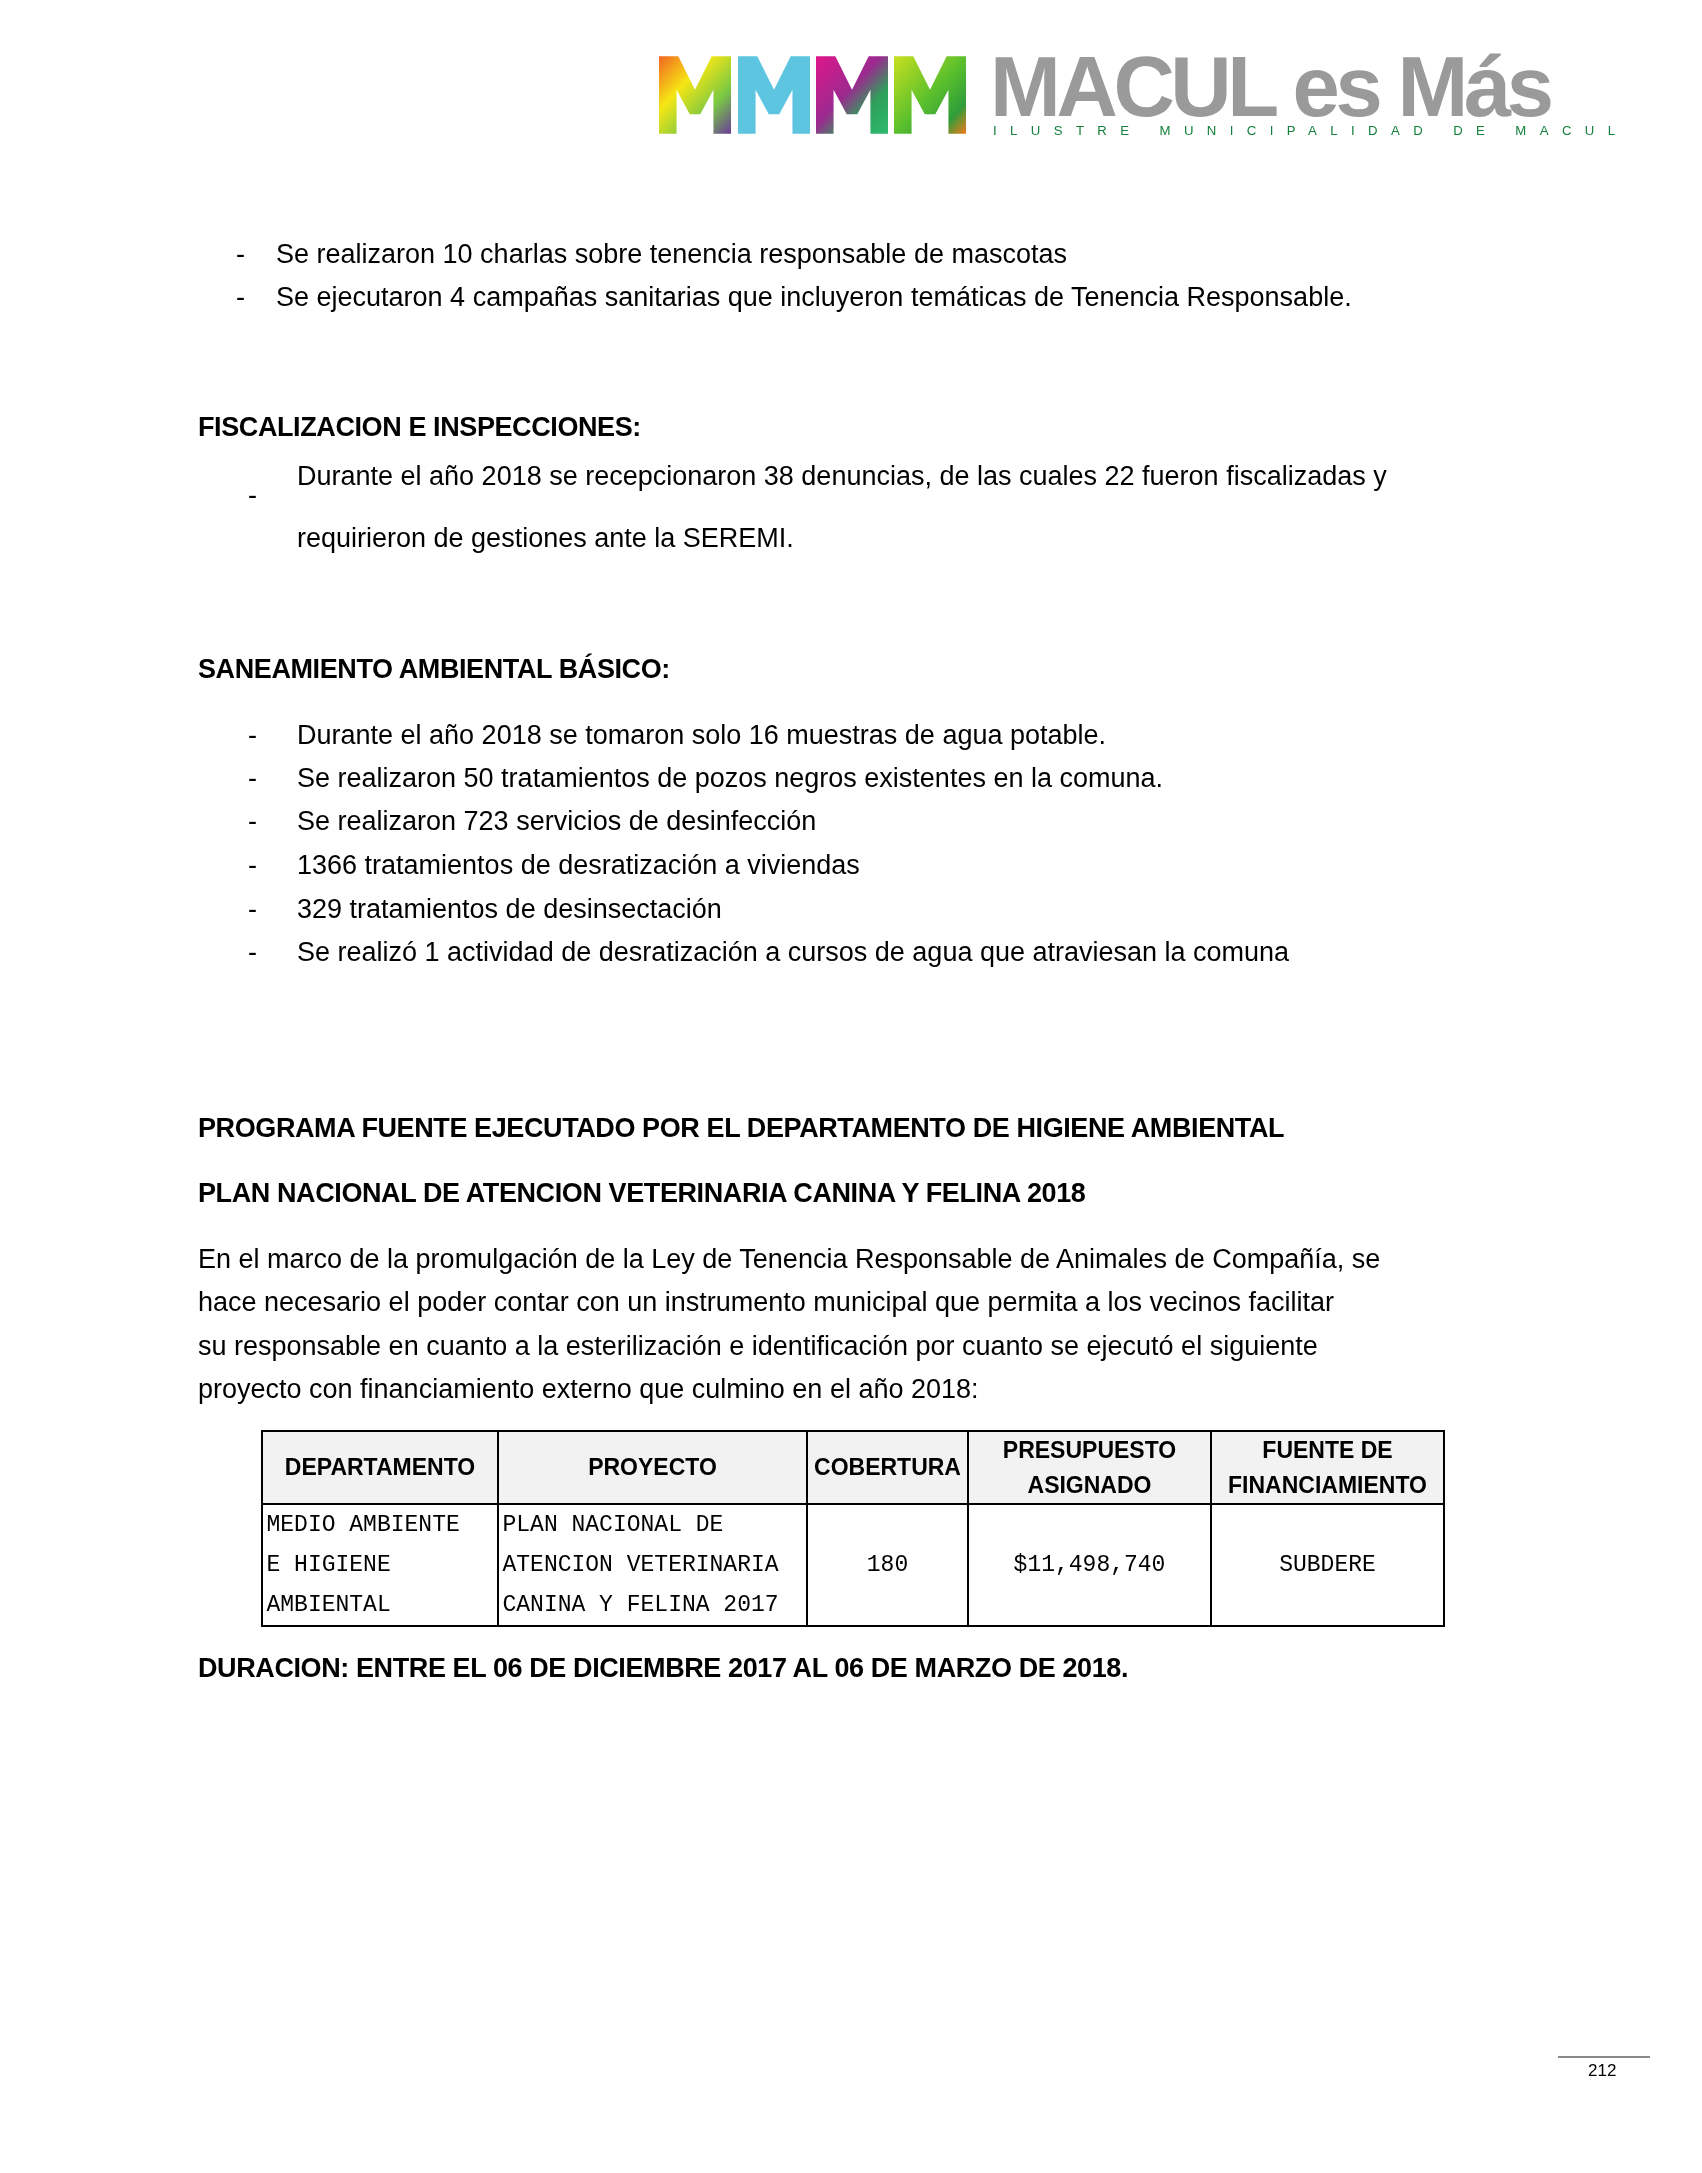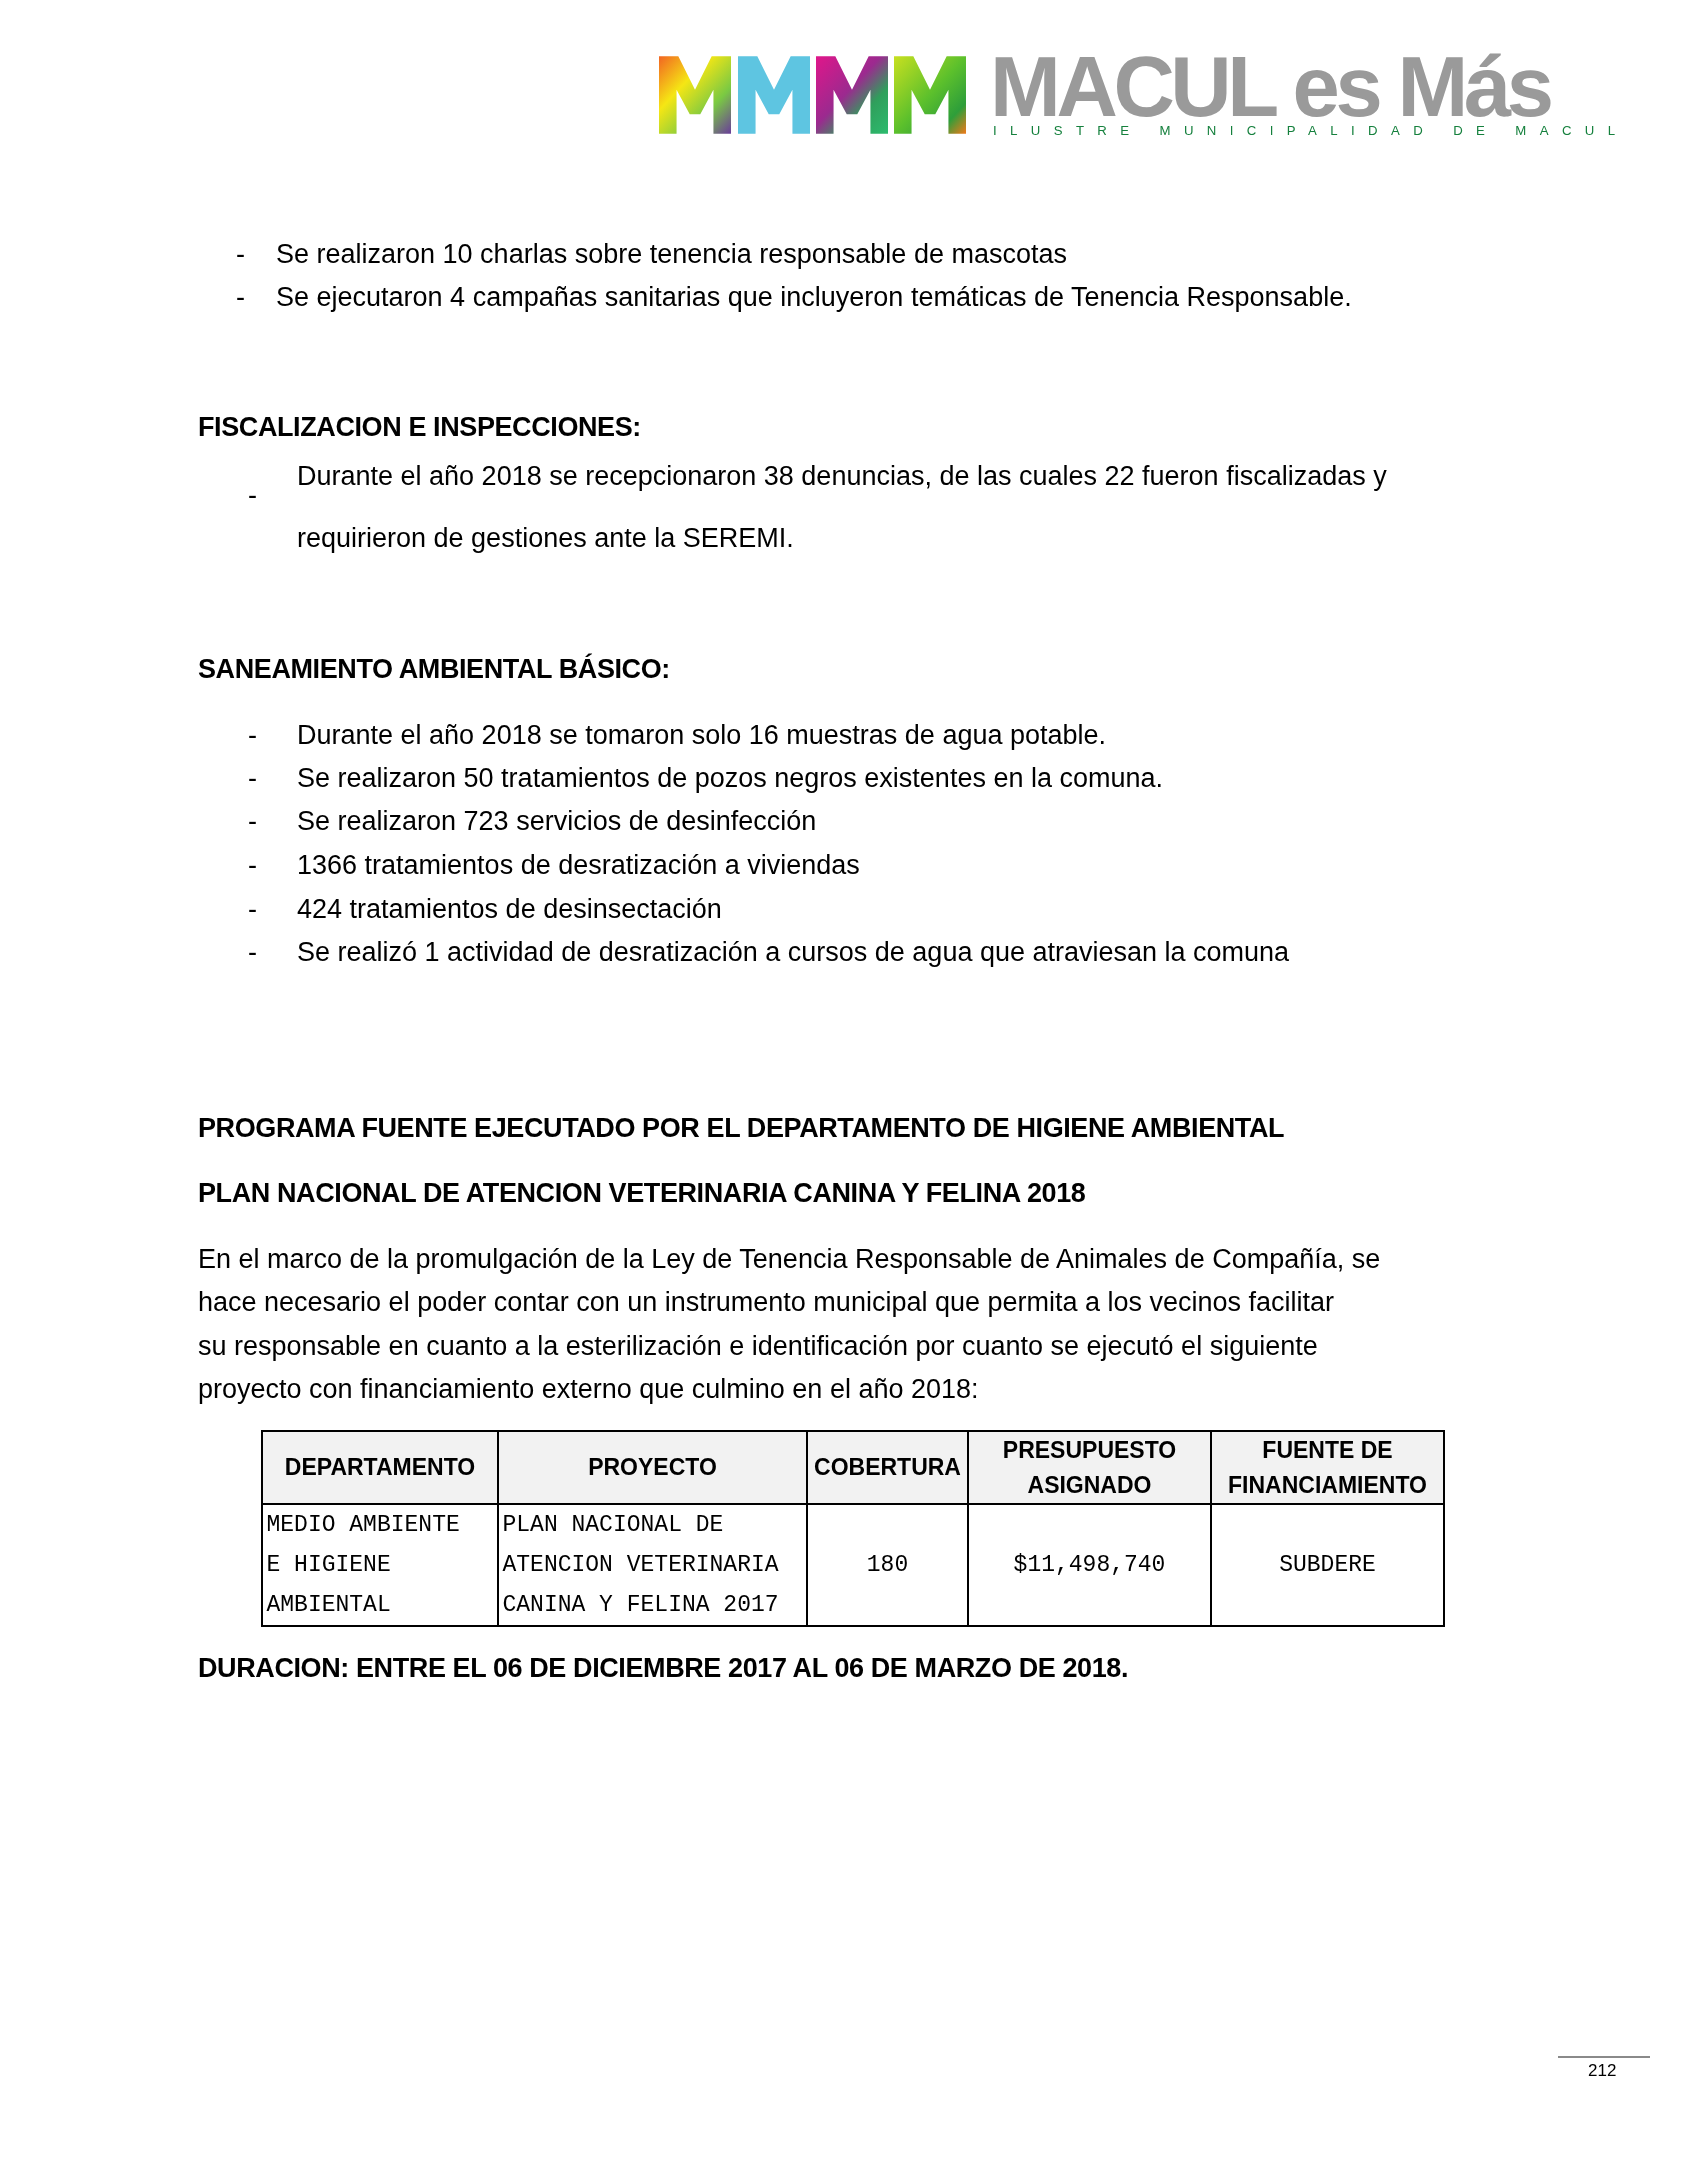--- a/index.html
+++ b/index.html
@@ -94,21 +94,21 @@
 <div>
   <span class="abs dash" style="left:248px; top:719px;">-</span>
   <span class="abs txt" style="left:297px; top:719px;">Durante el año 2018 se tomaron solo 16 muestras de agua potable.</span>
   <span class="abs dash" style="left:248px; top:762px;">-</span>
   <span class="abs txt" style="left:297px; top:762px;">Se realizaron 50 tratamientos de pozos negros existentes en la comuna.</span>
   <span class="abs dash" style="left:248px; top:805px;">-</span>
   <span class="abs txt" style="left:297px; top:805px;">Se realizaron 723 servicios de desinfección</span>
   <span class="abs dash" style="left:248px; top:849px;">-</span>
   <span class="abs txt" style="left:297px; top:849px;">1366 tratamientos de desratización a viviendas</span>
   <span class="abs dash" style="left:248px; top:893px;">-</span>
-  <span class="abs txt" style="left:297px; top:893px;">424 tratamientos de desinsectación</span>
+  <span class="abs txt" style="left:297px; top:893px;">329 tratamientos de desinsectación</span>
   <span class="abs dash" style="left:248px; top:936px;">-</span>
   <span class="abs txt" style="left:297px; top:936px;">Se realizó 1 actividad de desratización a cursos de agua que atraviesan la comuna</span>
 </div>
 
 <div class="abs head" style="left:198px; top:1112px;">PROGRAMA FUENTE EJECUTADO POR EL DEPARTAMENTO DE HIGIENE AMBIENTAL</div>
 <div class="abs head" style="left:198px; top:1177px;">PLAN NACIONAL DE ATENCION VETERINARIA CANINA Y FELINA 2018</div>
 <div>
   <div class="abs txt" style="left:198px; top:1243px;">En el marco de la promulgación de la Ley de Tenencia Responsable de Animales de Compañía, se</div>
   <div class="abs txt" style="left:198px; top:1286px;">hace necesario el poder contar con un instrumento municipal que permita a los vecinos facilitar</div>
   <div class="abs txt" style="left:198px; top:1330px;">su responsable en cuanto a la esterilización e identificación por cuanto se ejecutó el siguiente</div>

